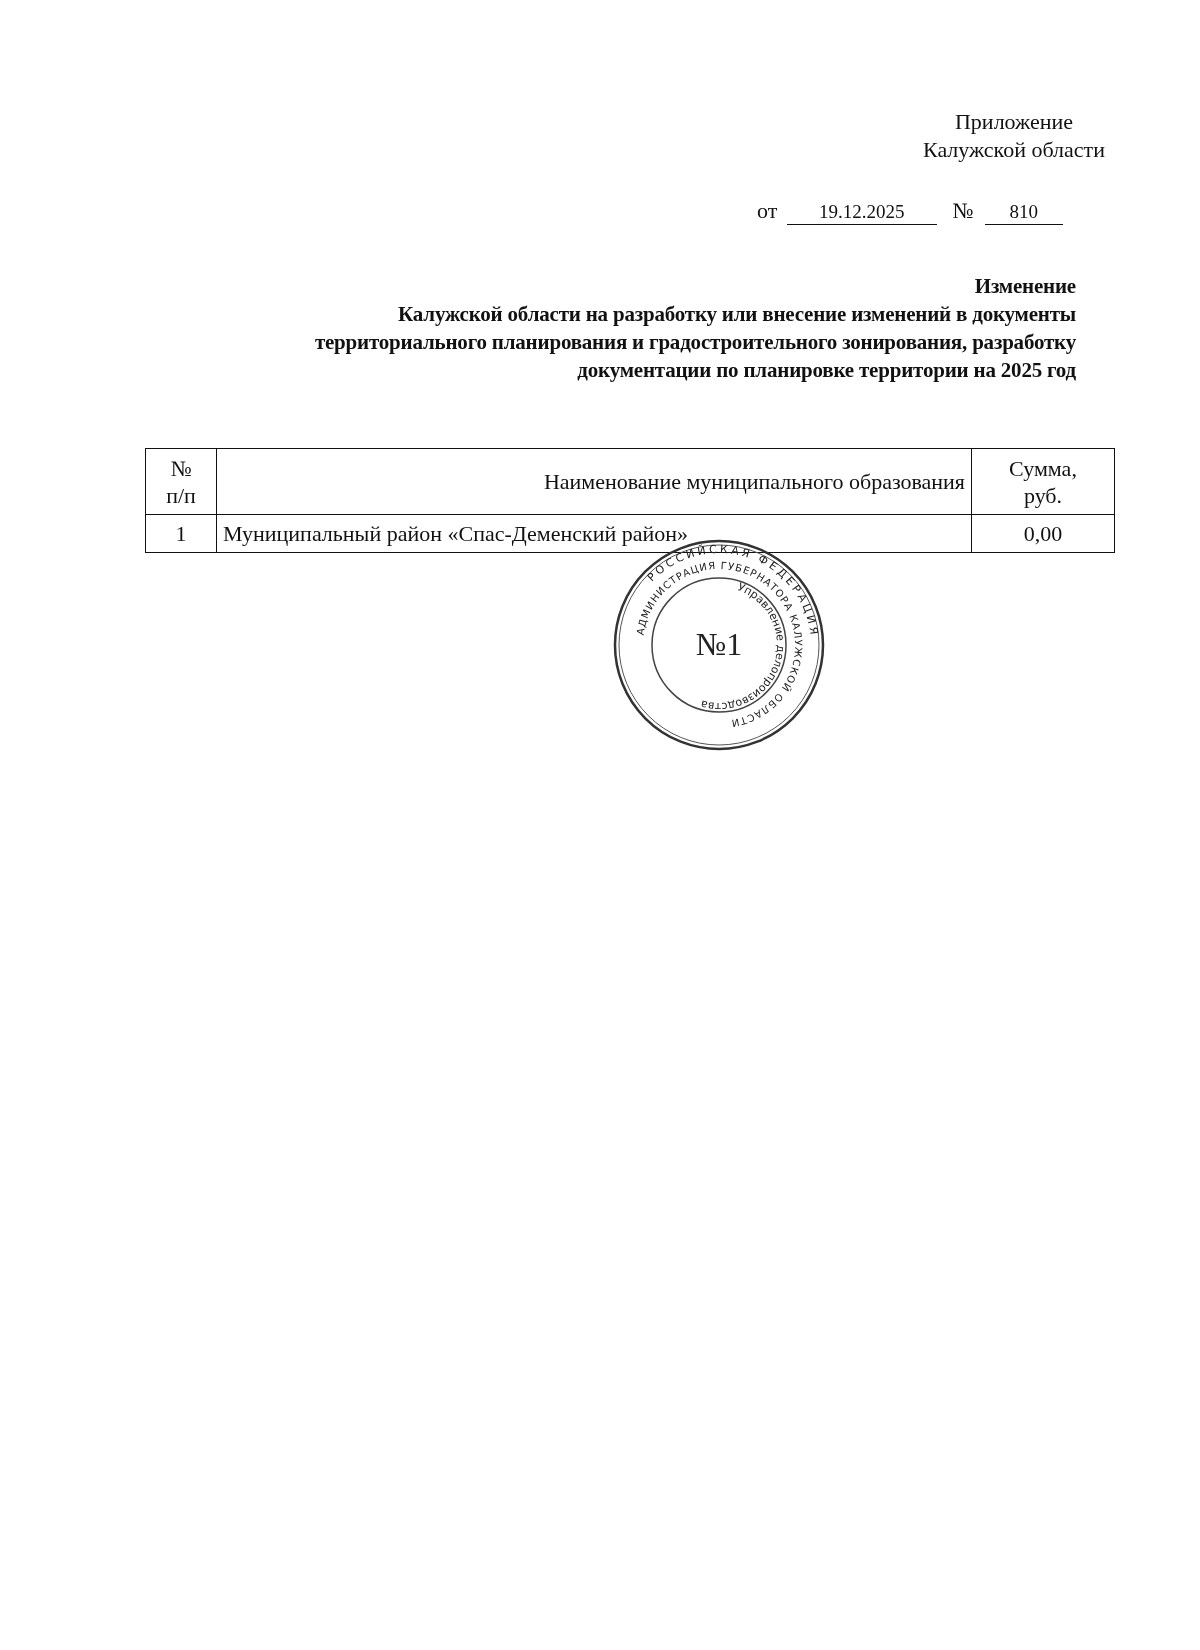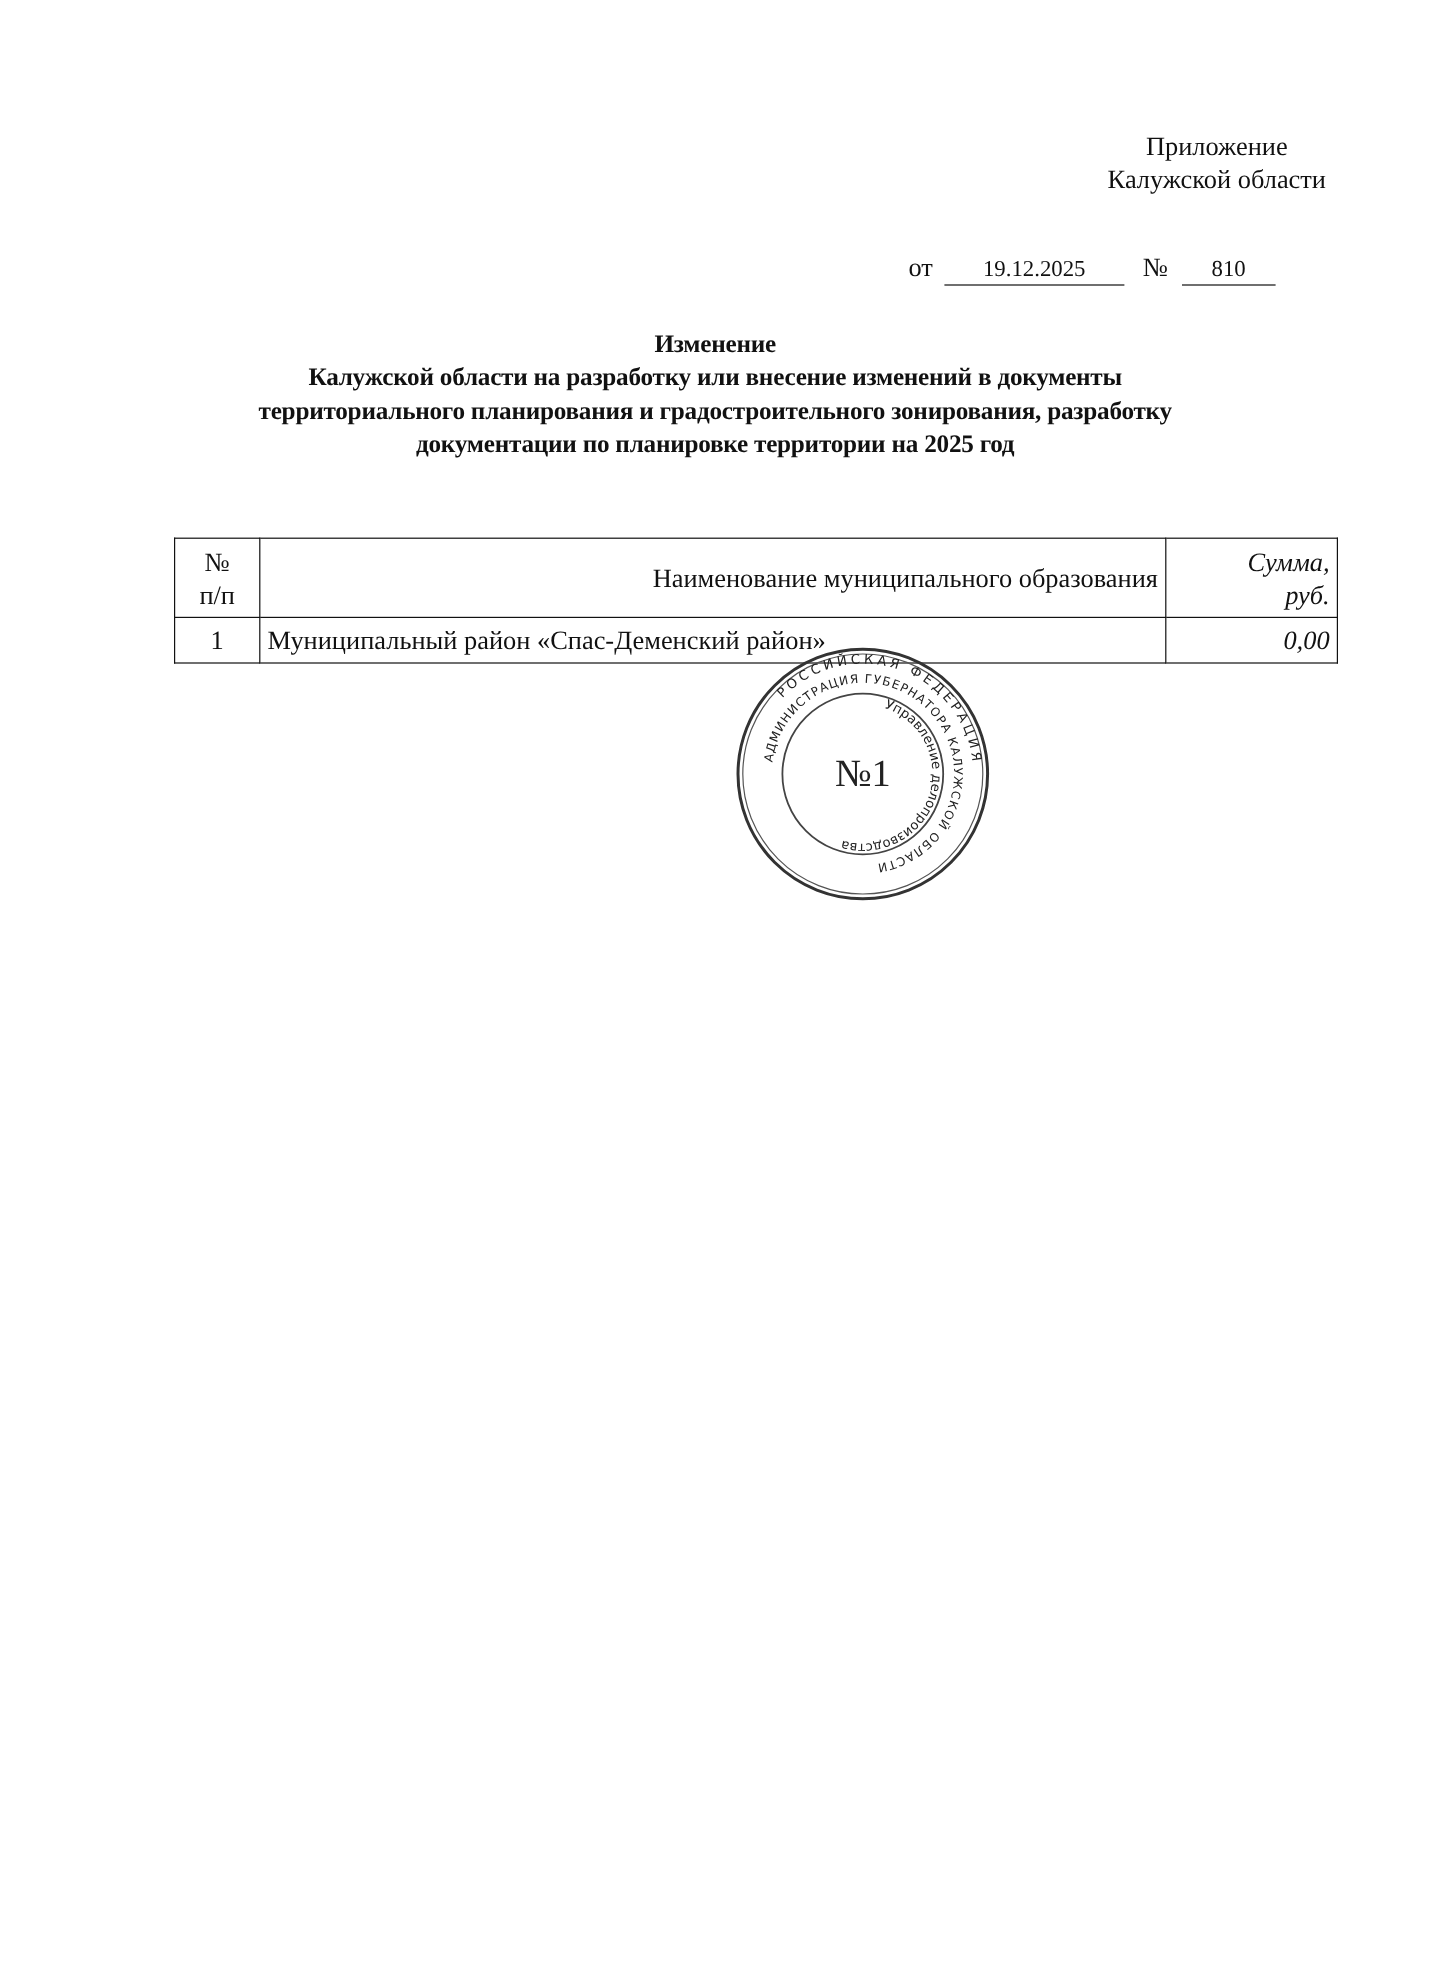--- a/index.html
+++ b/index.html
@@ -1,29 +1,29 @@
 <!DOCTYPE html>
 <html><head>
 <meta charset="utf-8">
 <style>
   html, body { margin:0; padding:0; background:#ffffff; }
   body { width:1200px; height:1650px; position:relative; overflow:hidden;
          font-family:"Liberation Serif", "DejaVu Serif", serif; color:#111; }
   .appendix { position:absolute; right:95px; top:108px; text-align:right; font-size:22px; line-height:28px; }
   .appendix div { white-space:nowrap;text-align:center; }
-  .dateline { position:absolute; left:757px; top:210px; font-size:22px; height:28px; white-space:nowrap; }
+  .dateline { position:absolute; left:757px; top:198px; font-size:22px; height:28px; white-space:nowrap; }
   .dateline .u { display:inline-block; border-bottom:1.5px solid #111; text-align:center; line-height:24px; font-size:19px; }
-  .title { position:absolute; left:136px; width:920px; top:272px; text-align:center; font-weight:bold;
+  .title { position:absolute; left:156px; width:920px; top:272px; text-align:right; font-weight:bold;
            font-size:21px; line-height:28px; letter-spacing:-0.2px; }
   table { position:absolute; left:145px; top:448px; width:970px; border-collapse:collapse; font-size:22px; }
   td, th { border:1.6px solid #111; font-weight:normal; padding:0 6px; }
   th { height:65px; line-height:27px; text-align:right; }
   td { height:37px; }
   .c1 { width:58px; text-align:center; }
-  .c3 { width:130px; text-align:right;font-style:italic; }
+  .c3 { width:130px; text-align:center; }
   .stamp { position:absolute; left:612px; top:538px; width:214px; height:214px; }
 </style>
 </head>
 <body>
 
 <div class="appendix">
   <div>Приложение</div>
   <div>Калужской области</div>
 </div>
 

